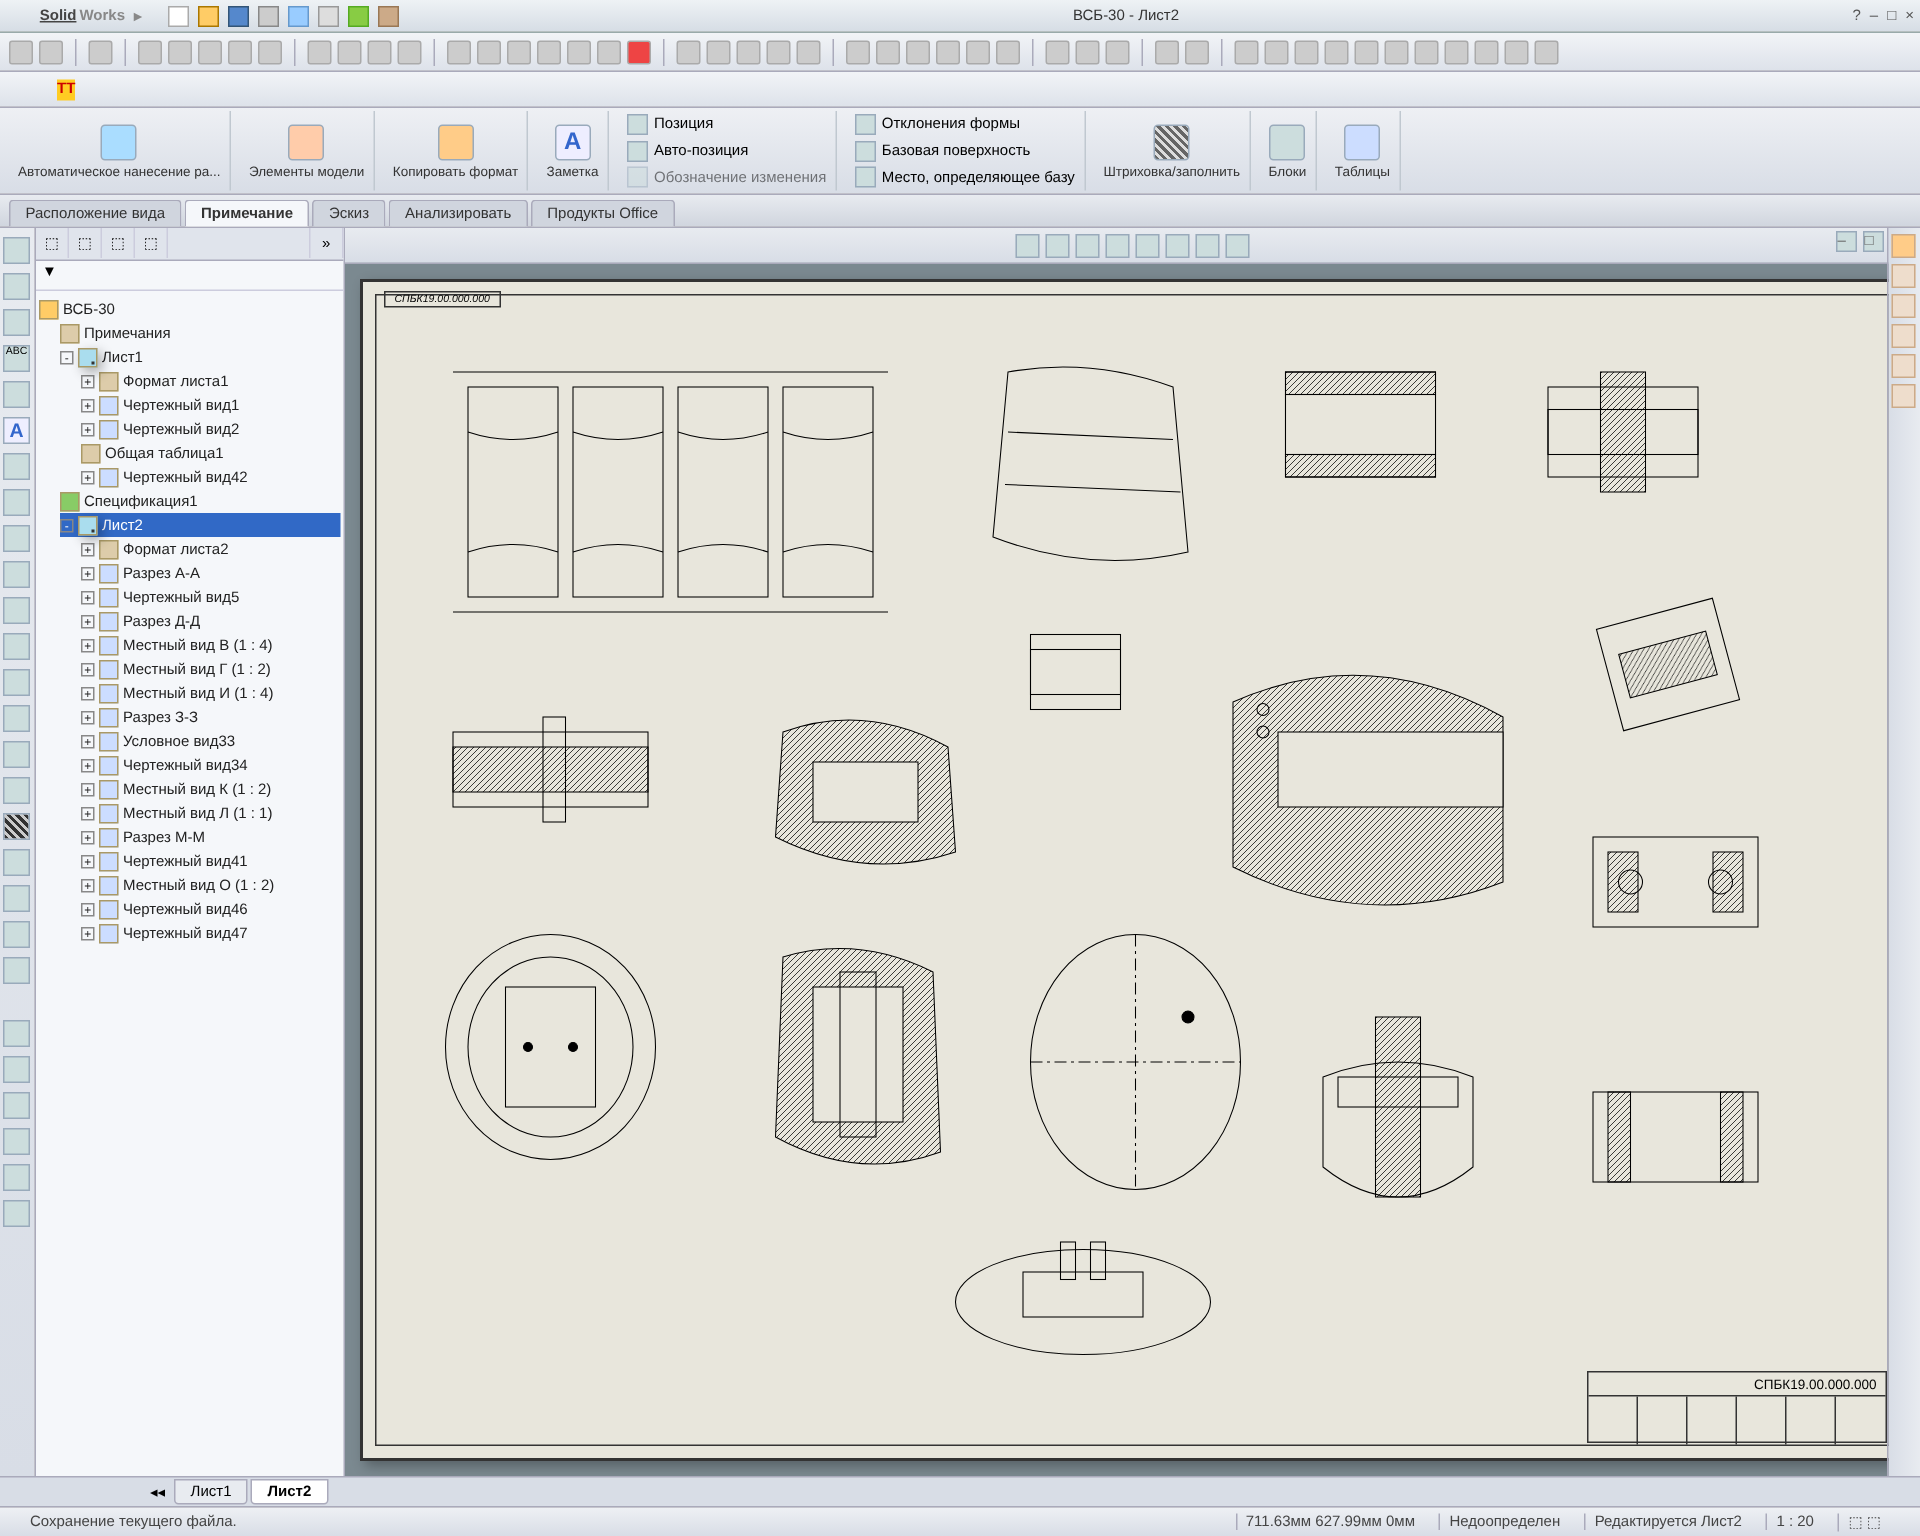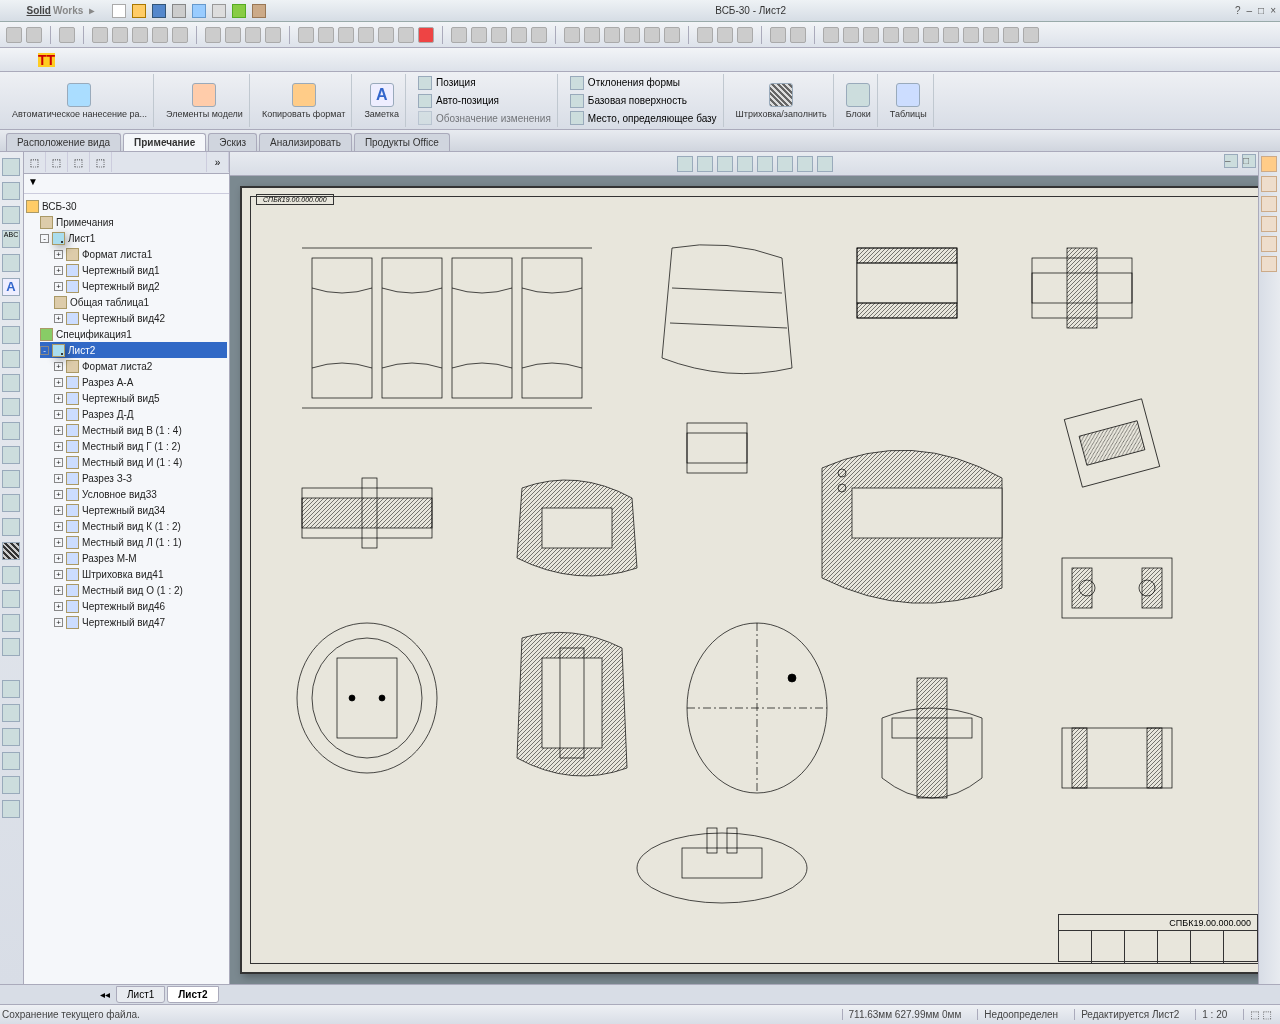--- a/index.html
+++ b/index.html
@@ -53,21 +53,21 @@
 .dwgview { position: absolute; border: 0; }
 .dwgview svg { width: 100%; height: 100%; }
 .titleblock { position: absolute; right: 10px; bottom: 10px; width: 200px; height: 48px; border: 1px solid #333; background: #e8e6dc; font-size: 7px; }
 .titleblock .r1 { height: 16px; border-bottom: 1px solid #333; display: flex; align-items: center; justify-content: flex-end; padding-right: 6px; font-size: 9px; }
 .tlabel { position: absolute; left: 14px; top: 6px; border: 1px solid #333; padding: 1px 6px; font-size: 7px; font-style: italic; }
 .righttools { position: absolute; right: 0; top: 0; width: 22px; background: linear-gradient(to left,#e8ebf0,#d8dde6); border-left: 1px solid #aab; display: flex; flex-direction: column; gap: 4px; padding: 4px 2px; height: 100%; }
 .righttools span { width: 16px; height: 16px; background: #edc; border: 1px solid #ca8; }
 .doctabs { height: 20px; background: #d8dde6; border-top: 1px solid #aab; display: flex; align-items: center; padding: 0 100px; }
 .doctabs .dt { padding: 2px 10px; border: 1px solid #aab; background: #e8ebf0; margin-right: 2px; border-radius: 0 0 3px 3px; cursor: pointer; }
 .doctabs .dt.active { background: #fff; font-weight: bold; }
-.statusbar { height: 20px; background: linear-gradient(to bottom,#eef0f4,#d8dde6); border-top: 1px solid #aab; display: flex; align-items: center; padding: 0 2px; gap: 10px; font-size: 9px; color: #444; }
+.statusbar { height: 20px; background: linear-gradient(to bottom,#eef0f4,#d8dde6); border-top: 1px solid #aab; display: flex; align-items: center; padding: 0 20px; gap: 10px; font-size: 9px; color: #444; }
 .statusbar .fill { flex: 1; }
 .statusbar .cell { border-left: 1px solid #aab; padding: 0 6px; }
 .winctrl { position: absolute; right: 6px; top: 2px; display: flex; gap: 4px; }
 .winctrl span { width: 14px; height: 14px; color: #666; cursor: pointer; }
 </style>
 </head>
 <body>
 
 <div class="titlebar">
   <div class="logo">
@@ -154,21 +154,21 @@
 </div>
 <div class="toolbar2">
   <span class="tb" style="background:#4c4"></span>
   <span class="tb"></span>
   <span class="tb" style="background:#e44"></span>
   <span class="tb"></span>
     <span class="tb"></span>
     <span class="tb"></span>
     <span class="tb"></span>
     <span class="tb"></span>
-  <span class="tb" style="background:#fc2;color:#c00;font-weight:bold;font-size:14px;text-align:center;line-height:14px">TT</span>
+  <span class="tb" style="background:#fc2;color:#c00;font-weight:bold;font-size:10px;text-align:center;line-height:14px">TT</span>
 </div>
 
 <div class="ribbon">
   <div class="rgroup">
       <div class="ic" style="background:#adf"></div>
       <div class="lbl">Автоматическое
 нанесение ра...</div>
     </div>
   <div class="rgroup">
       <div class="ic" style="background:#fca"></div>
@@ -384,21 +384,21 @@
           <span>Местный вид Л (1 : 1)</span>
         </div>
       <div class="node ind2">
           <span class="exp">+</span>
           <span class="ni view"></span>
           <span>Разрез М-М</span>
         </div>
       <div class="node ind2">
           <span class="exp">+</span>
           <span class="ni view"></span>
-          <span>Штриховка вид41</span>
+          <span>Чертежный вид41</span>
         </div>
       <div class="node ind2">
           <span class="exp">+</span>
           <span class="ni view"></span>
           <span>Местный вид О (1 : 2)</span>
         </div>
       <div class="node ind2">
           <span class="exp">+</span>
           <span class="ni view"></span>
           <span>Чертежный вид46</span>

